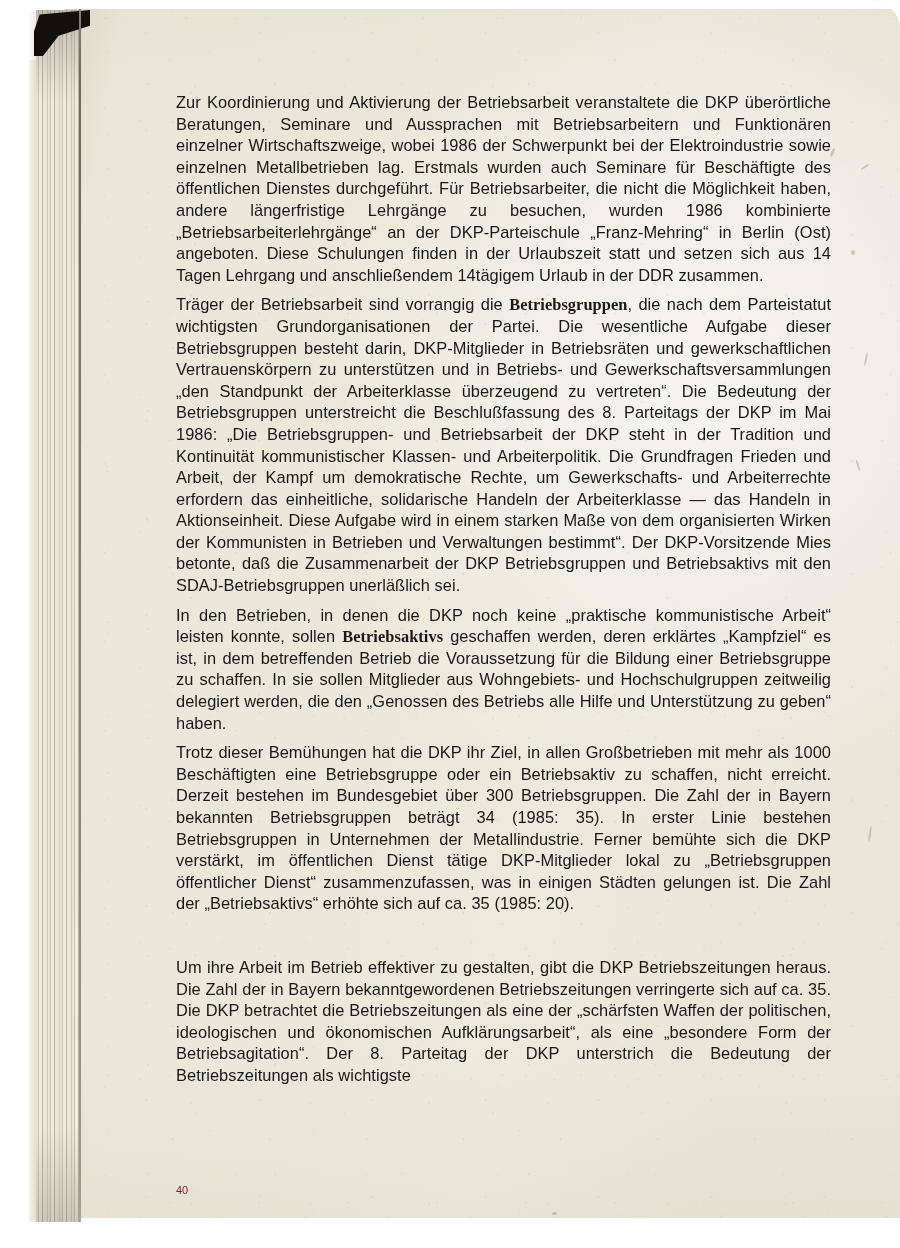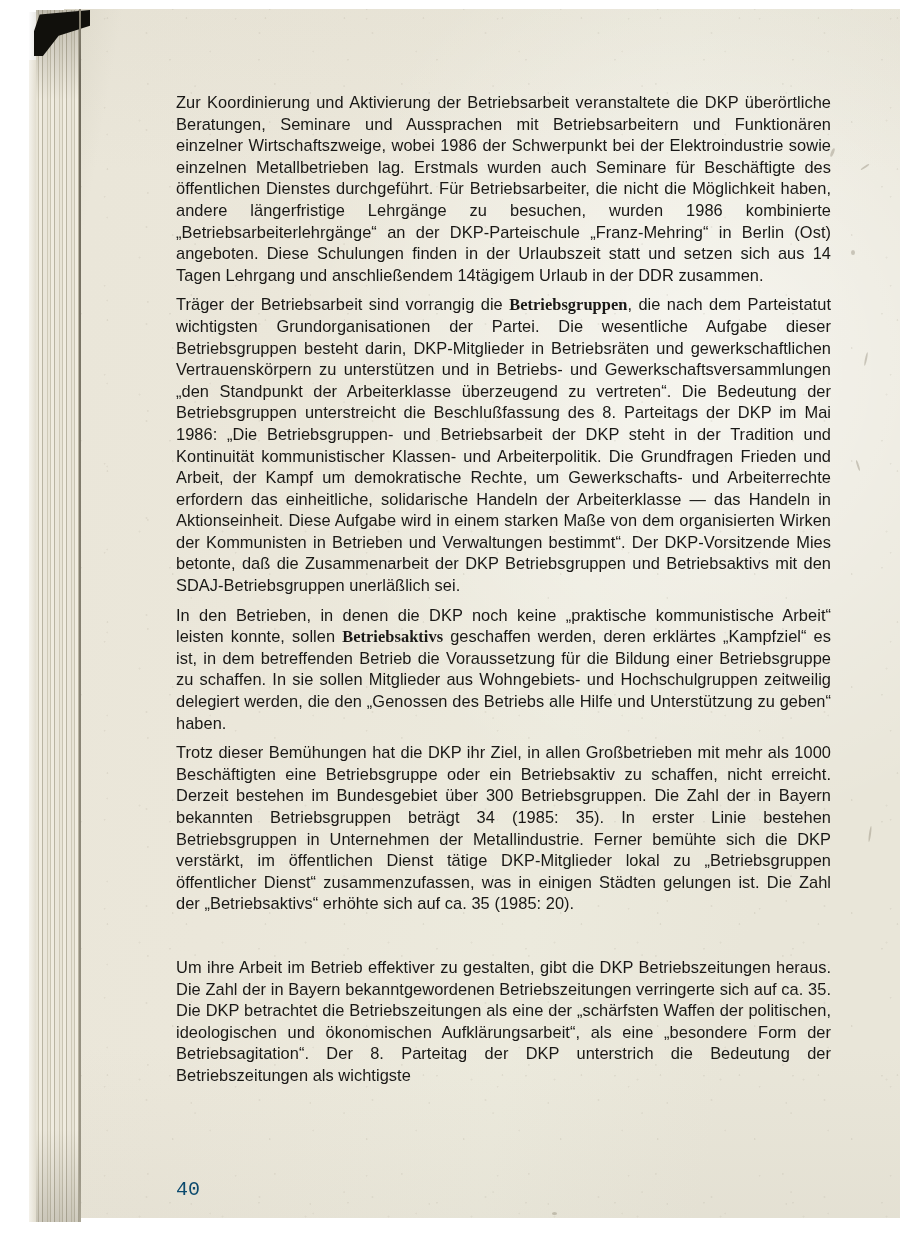--- a/index.html
+++ b/index.html
@@ -15,20 +15,21 @@
     font-family: "Liberation Sans", sans-serif;
   }
 
   
   .scan {
     position: relative;
     width: 900px;
     height: 1248px;
     background: #ffffff;
     overflow: hidden;
+    border-radius: 29px;
   }
 
   
   .paper {
     position: absolute;
     left: 64px;
     top: 0;
     width: 836px;
     height: 1218px;
     background:
@@ -172,24 +173,24 @@
     -webkit-font-smoothing: antialiased;
   }
   p.para:last-of-type { margin-bottom: 0; margin-top: 42px; }
   p.para b { font-weight: 700; font-family: Liberation Serif, serif; }
 
   
   .folio {
     position: absolute;
     left: 176px;
     top: 1180px;
-    font-family: Liberation Mono, monospace;
-    font-size: 20px;
+    font-family: Liberation Sans, sans-serif;
+    font-size: 11px;
     line-height: 20px;
-    color: #0c4a6e;
+    color: #7f1d1d;
   }
 
   
   .softwash {
     position: absolute;
     left: 64px;
     top: 0;
     width: 836px;
     height: 1218px;
     background: linear-gradient(180deg, rgba(210,205,190,0.16) 0%, rgba(210,205,190,0) 14%,

